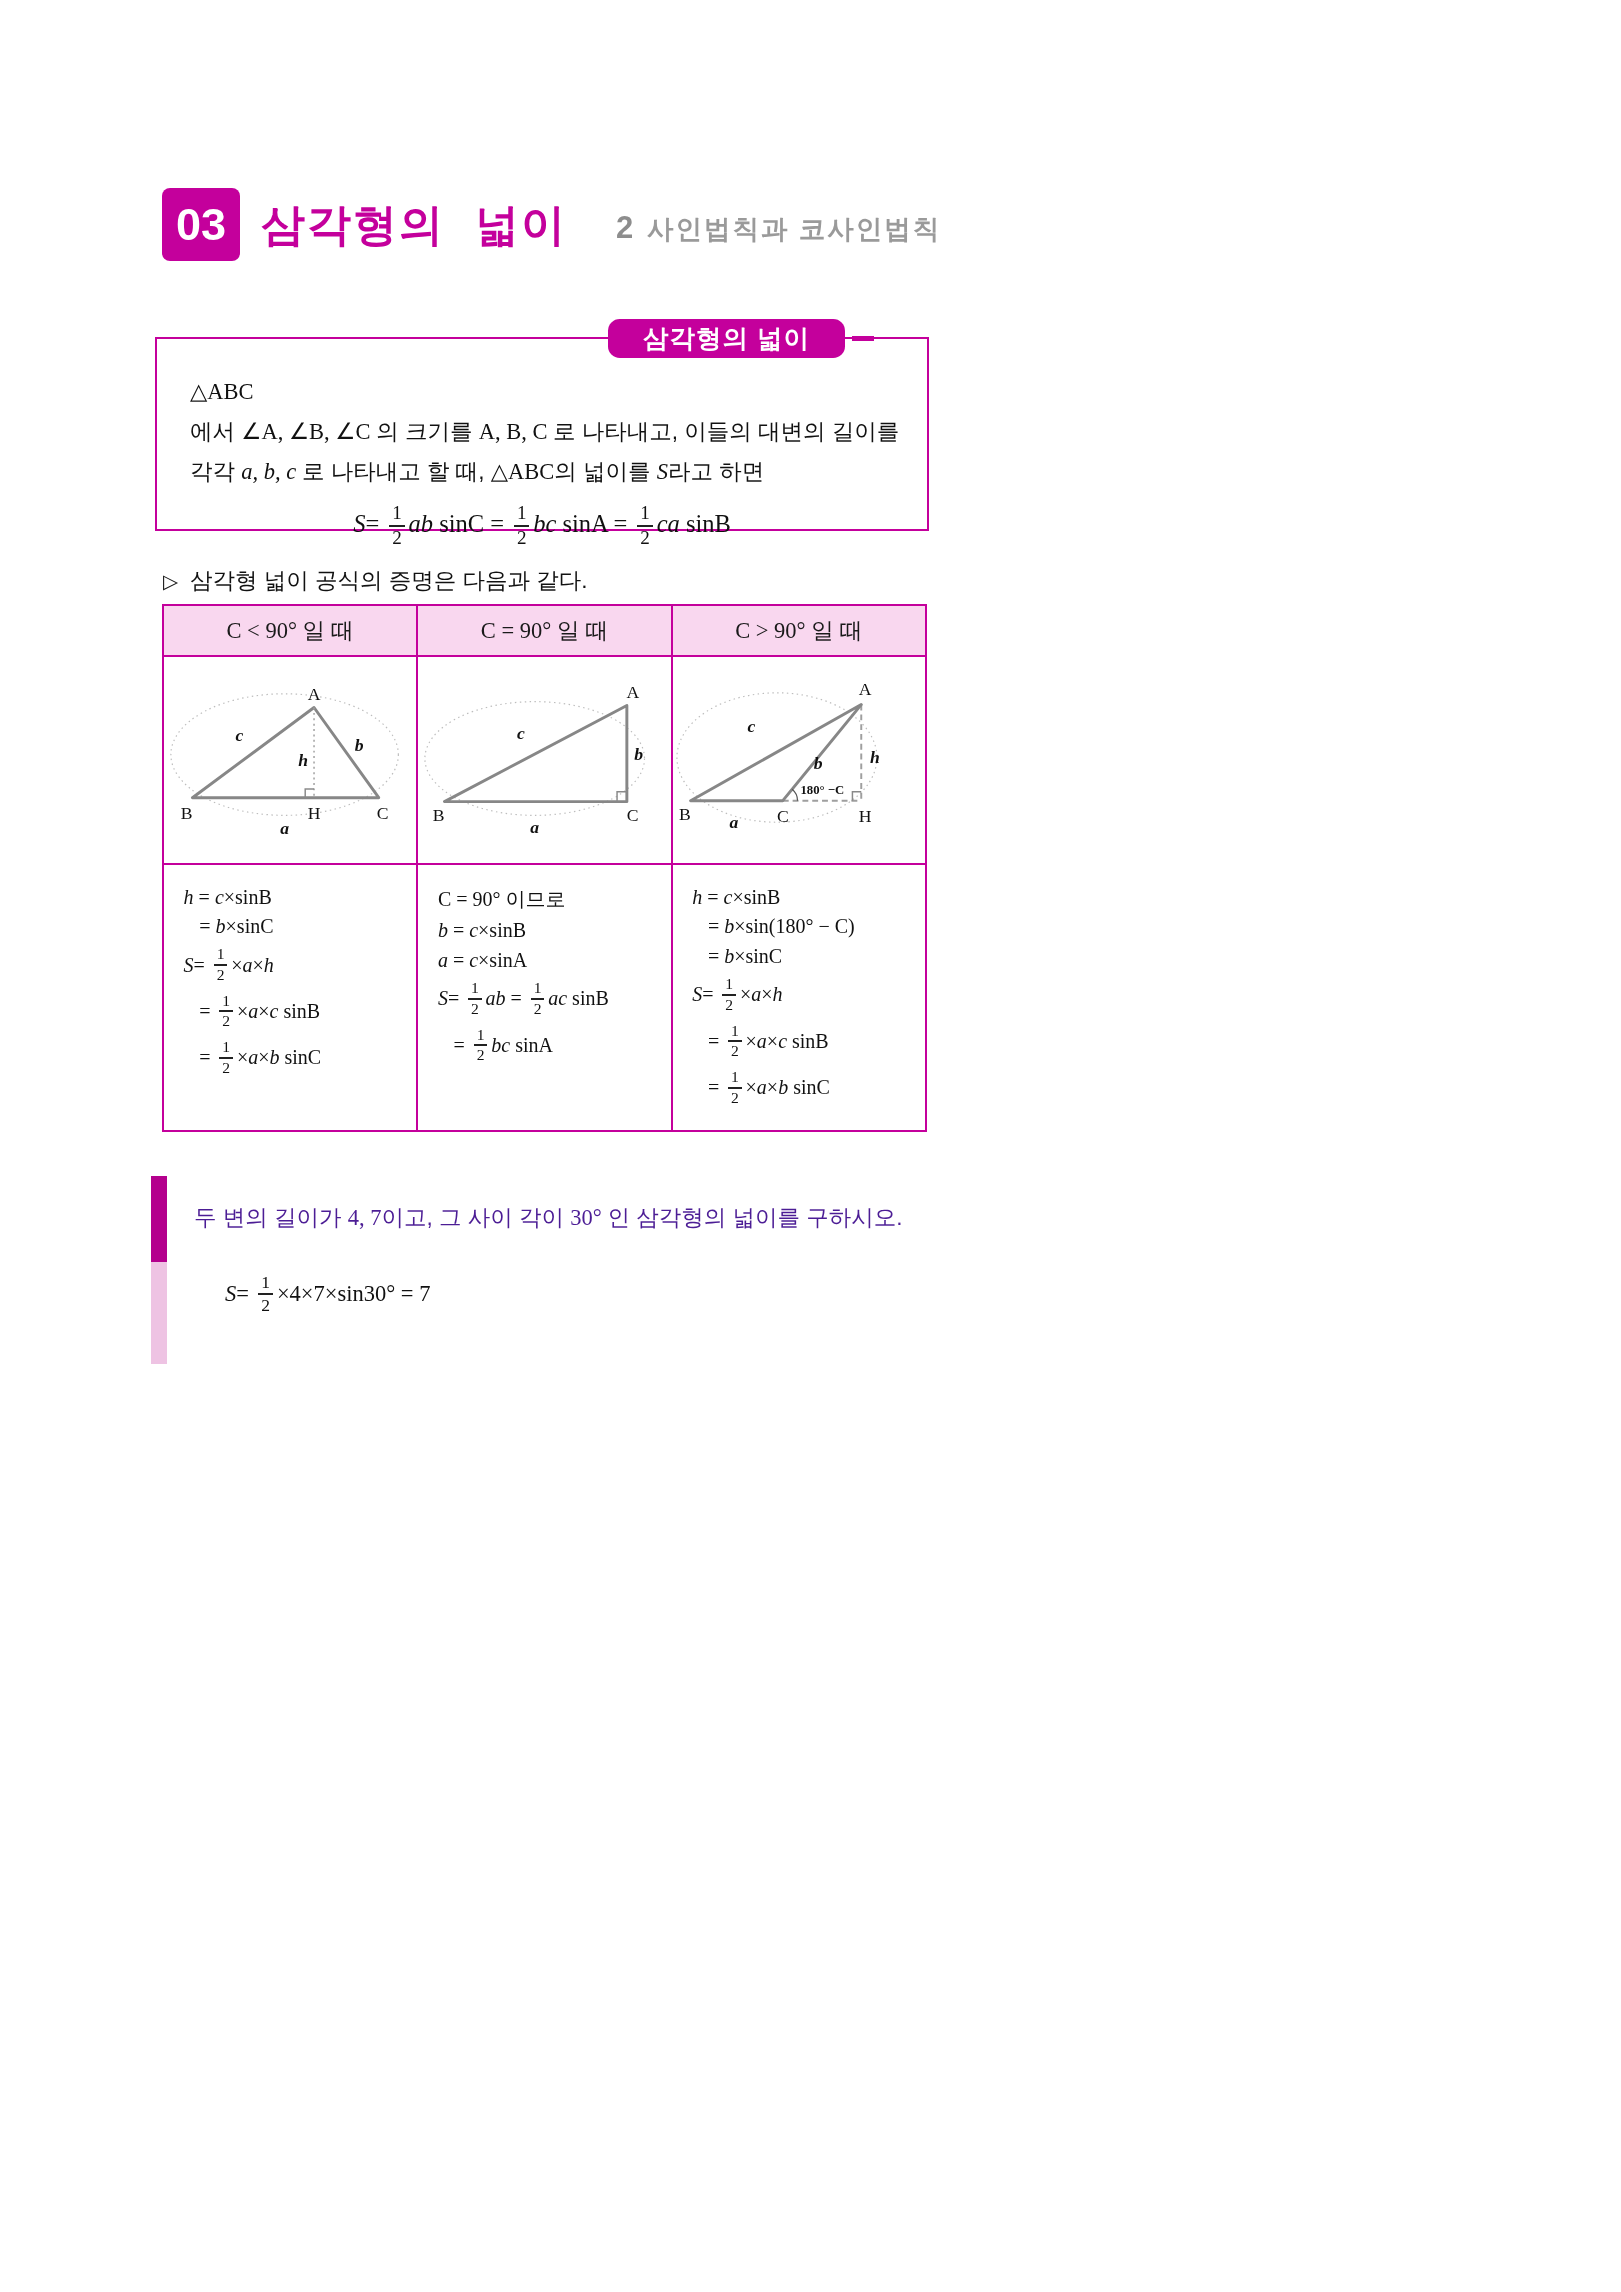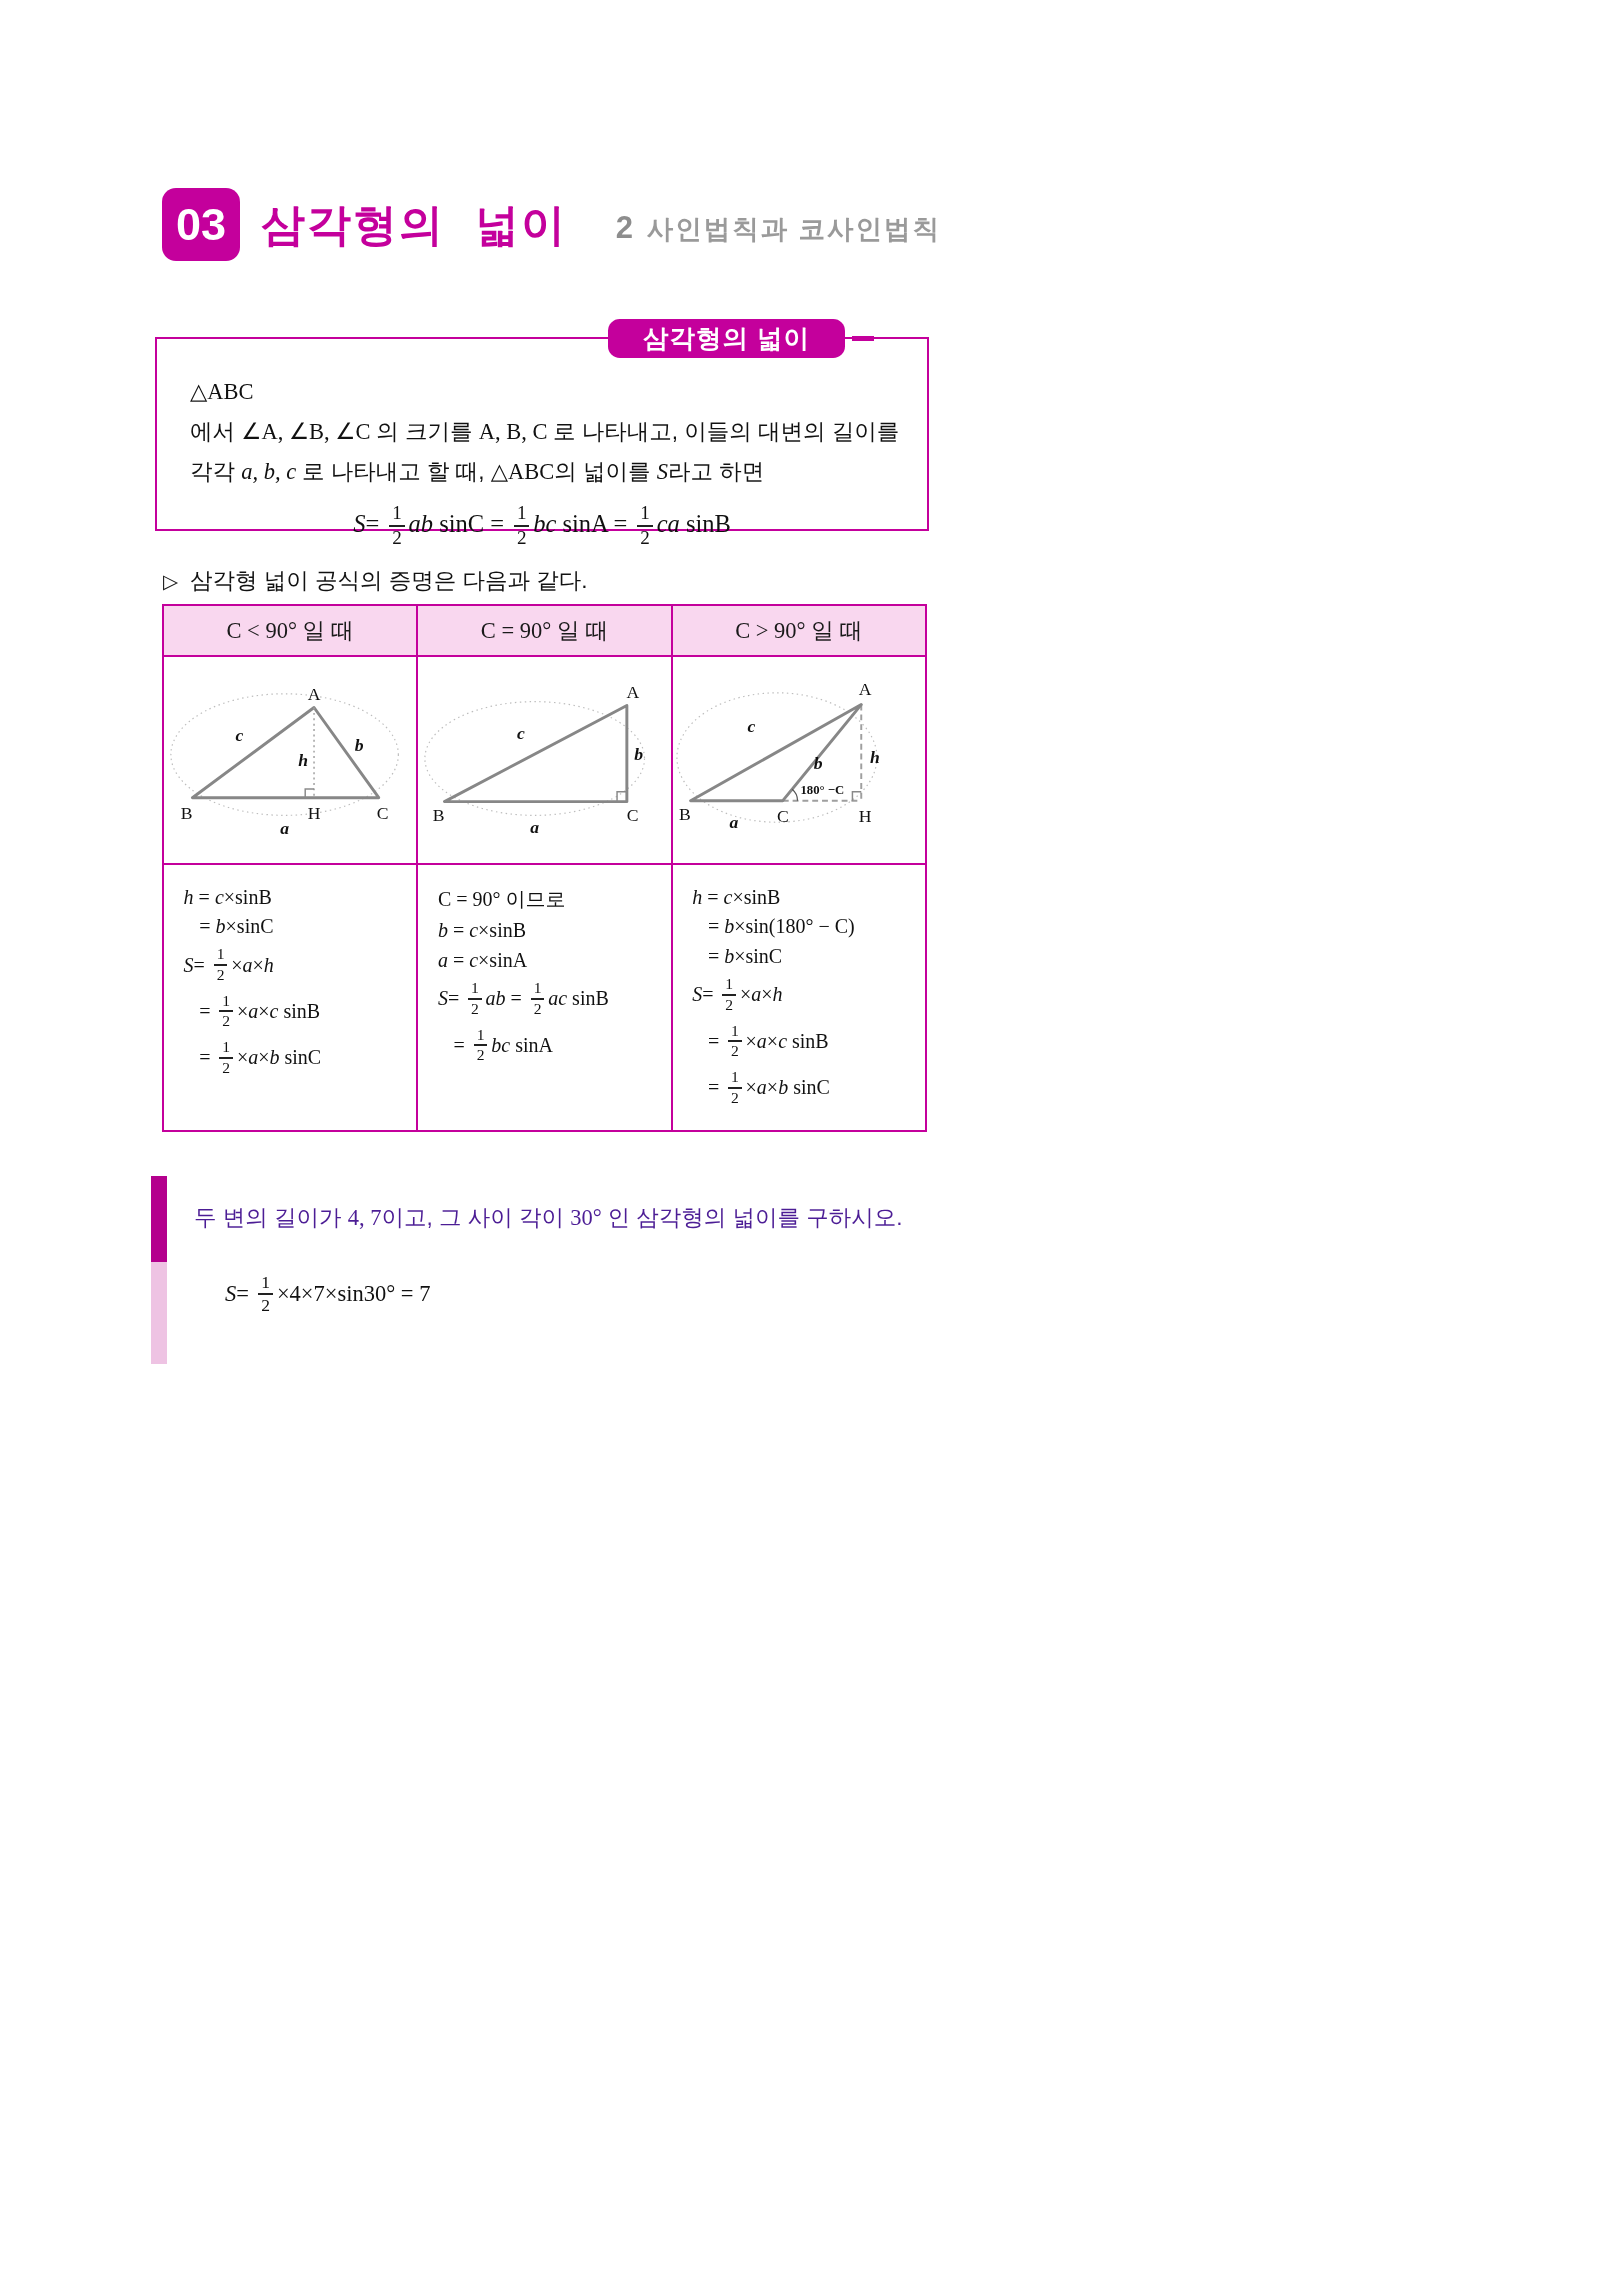--- a/index.html
+++ b/index.html
@@ -3,24 +3,24 @@
 <meta charset="utf-8">
 <style>
   * { margin:0; padding:0; box-sizing:border-box; }
   html,body { background:#ffffff; }
   .page { position:relative; width:1621px; height:2293px; background:#fff; overflow:hidden;
           font-family:"Liberation Sans", sans-serif; color:#1a1a1a; }
 
   
   .lesson-number { position:absolute; left:162px; top:188px; width:78px; height:73px;
                    background:var(--accent,#c4009c); color:#fff; font-weight:bold; font-size:45px;
-                   display:flex; align-items:center; justify-content:center; border-radius:14px; }
+                   display:flex; align-items:center; justify-content:center; border-radius:8px; }
   .lesson-title  { position:absolute; left:261px; top:196px; font-size:44px; font-weight:bold;
                    color:var(--accent,#c4009c); letter-spacing:2px; word-spacing:15.7px; }
-  .chapter       { position:absolute; left:588px; top:210px; width:353px; text-align:right;
+  .chapter       { position:absolute; left:616px; top:210px; width:353px; 
                    color:var(--chapter-gray,#9a9a9a); }
   .chapter-num   { font-size:31px; font-weight:bold; margin-right:13.7px; color:#8d8d8d; }
   .chapter-title { font-size:26.5px; font-weight:bold; letter-spacing:2px; }
 
   
   .def-box   { position:absolute; left:155px; top:337px; width:774px; height:194px;
                border:2.9px solid var(--accent,#c4009c); background:#fff; padding:33px 33px 0; }
   .def-badge { position:absolute; top:-19.6px; right:82px; height:39px; line-height:39px; padding:0 35px;
                background:var(--accent,#c4009c); color:#fff; font-size:25.5px; font-weight:bold;
                border-radius:11.8px; letter-spacing:1px; }

